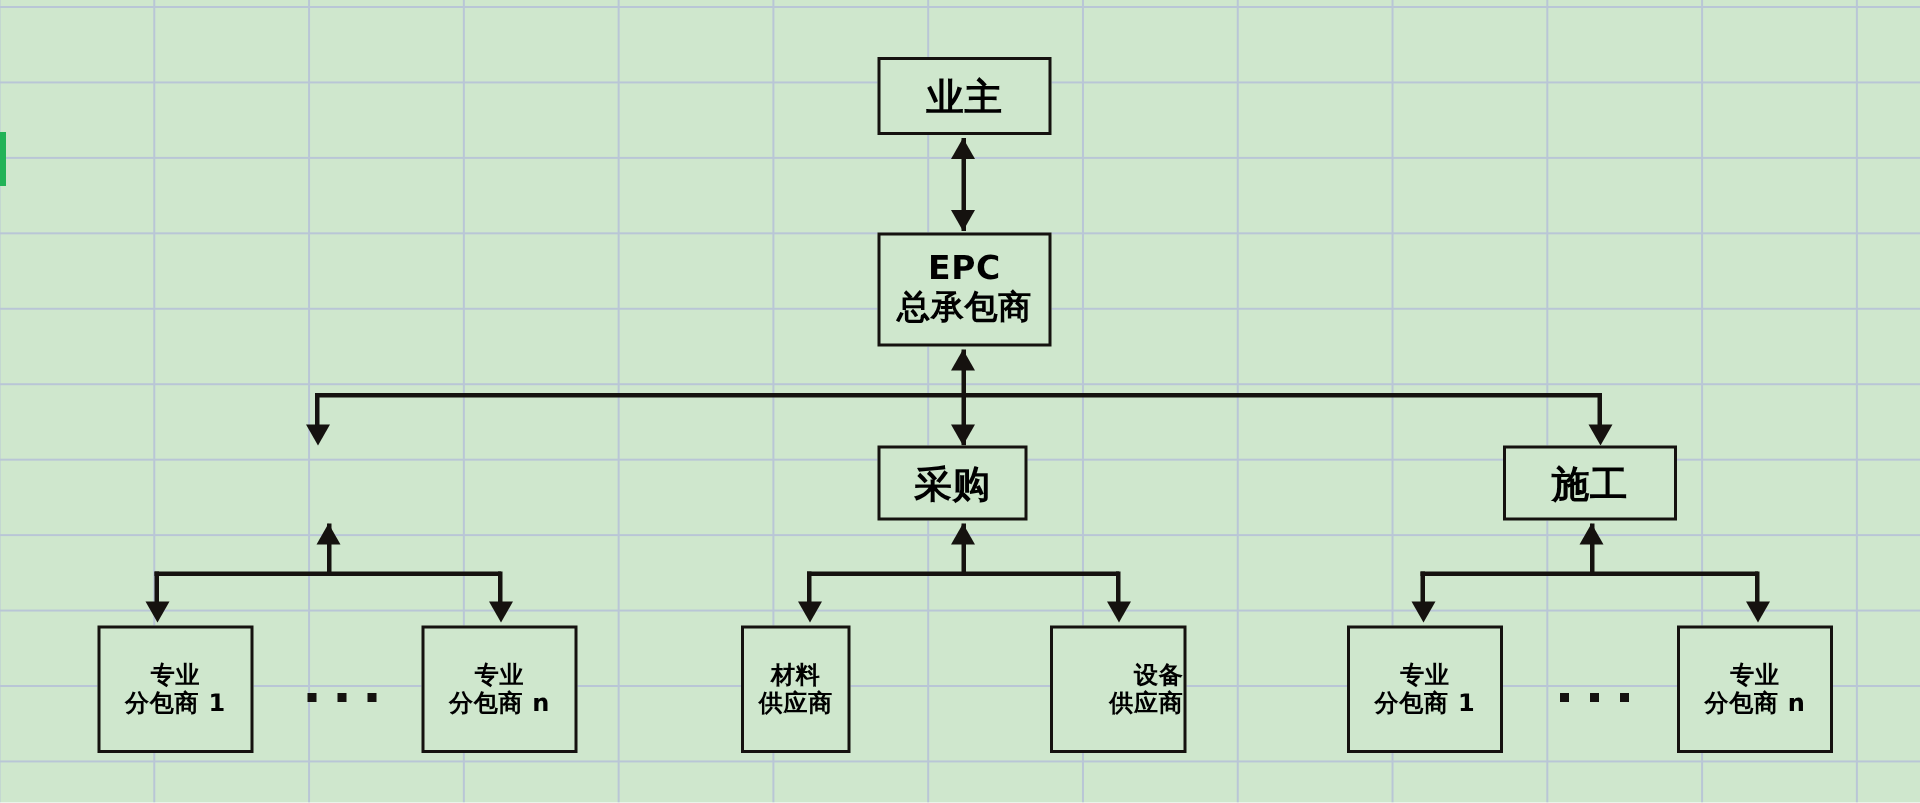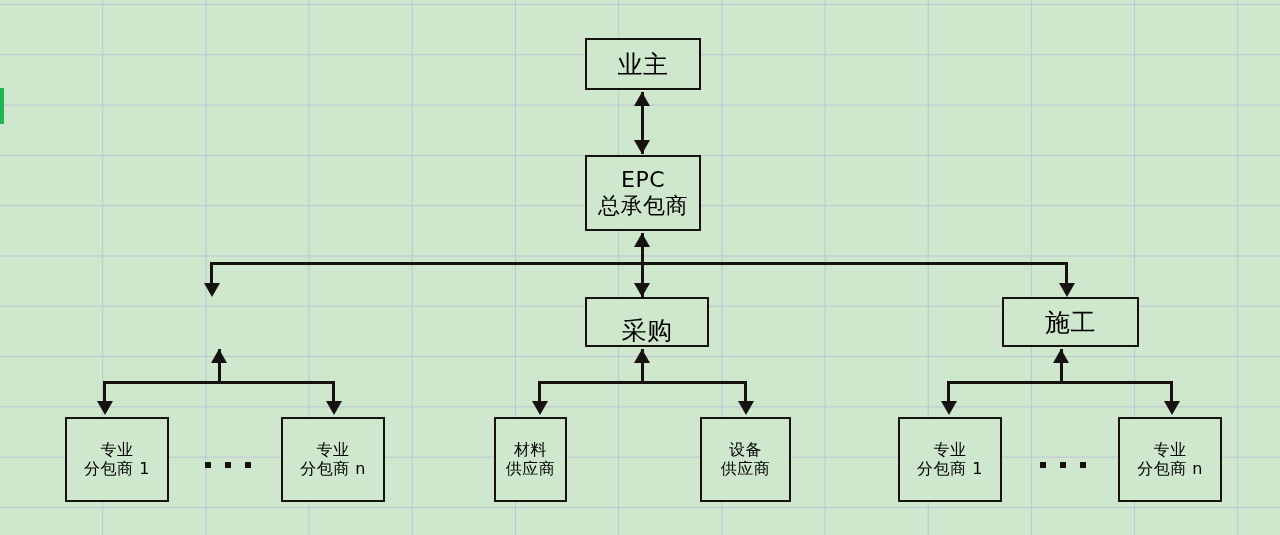--- a/index.html
+++ b/index.html
@@ -31,21 +31,21 @@
   .node {
     position: absolute;
     box-sizing: border-box;
     border: 2.5px solid #15120f;
     background: #cfe7cd;
     display: flex;
     flex-direction: column;
     align-items: center;
     justify-content: center;
     color: #000000;
-    font-weight: 400;
+    font-weight: 700;
     line-height: 1.16;
     letter-spacing: 0.5px;
     text-align: center;
     z-index: 3;
   }
   .node .ln { display: block; white-space: nowrap; }
   .t1 { font-size: 25px; }
   .t2 { font-size: 22px; }
   .t3 { font-size: 25px; }
   .t4 { font-size: 16px; }
@@ -112,24 +112,24 @@
   <div class="vline" style="left:641px; top:233px; height:64px;"></div>
   <div class="arrow arrow-up" style="left:634px; top:233px;"></div>
   <div class="arrow arrow-down" style="left:634px; top:283px;"></div>
 
   <div class="hline" style="left:210px; top:262px; width:857px;"></div>
   <div class="vline" style="left:210px; top:262px; height:23px;"></div>
   <div class="arrow arrow-down" style="left:204px; top:283px;"></div>
   <div class="vline" style="left:1065px; top:262px; height:23px;"></div>
   <div class="arrow arrow-down" style="left:1059px; top:283px;"></div>
 
-  <div class="node t3" style="left:585px; top:297px; width:124px; height:50px;justify-content:flex-end;">
+  <div class="node t3" style="left:585px; top:297px; width:100px; height:50px;">
     <span class="ln">采购</span>
   </div>
-  <div class="node t3" style="left:1002px; top:297px; width:137px; height:50px;">
+  <div class="node t3" style="left:1002px; top:297px; width:116px; height:50px;">
     <span class="ln">施工</span>
   </div>
 
   <div class="vline" style="left:218px; top:349px; height:34px;"></div>
   <div class="arrow arrow-up" style="left:211px; top:349px;"></div>
   <div class="hline" style="left:103px; top:381px; width:231px;"></div>
   <div class="vline" style="left:103px; top:381px; height:22px;"></div>
   <div class="arrow arrow-down" style="left:97px; top:401px;"></div>
   <div class="vline" style="left:332px; top:381px; height:22px;"></div>
   <div class="arrow arrow-down" style="left:326px; top:401px;"></div>
@@ -164,21 +164,21 @@
   <div class="node t4" style="left:281px; top:417px; width:104px; height:85px;">
     <span class="ln">专业</span>
     <span class="ln">分包商 n</span>
   </div>
 
   <div class="node t4" style="left:494px; top:417px; width:73px; height:85px;">
     <span class="ln">材料</span>
     <span class="ln">供应商</span>
   </div>
 
-  <div class="node t4" style="left:700px; top:417px; width:91px; height:85px;">
+  <div class="node t4" style="left:700px; top:417px; width:91px; height:85px;align-items:flex-end;">
     <span class="ln">设备</span>
     <span class="ln">供应商</span>
   </div>
 
   <div class="node t4" style="left:898px; top:417px; width:104px; height:85px;">
     <span class="ln">专业</span>
     <span class="ln">分包商 1</span>
   </div>
 
   <div class="ellipsis" style="left:1040px; top:462px;">

